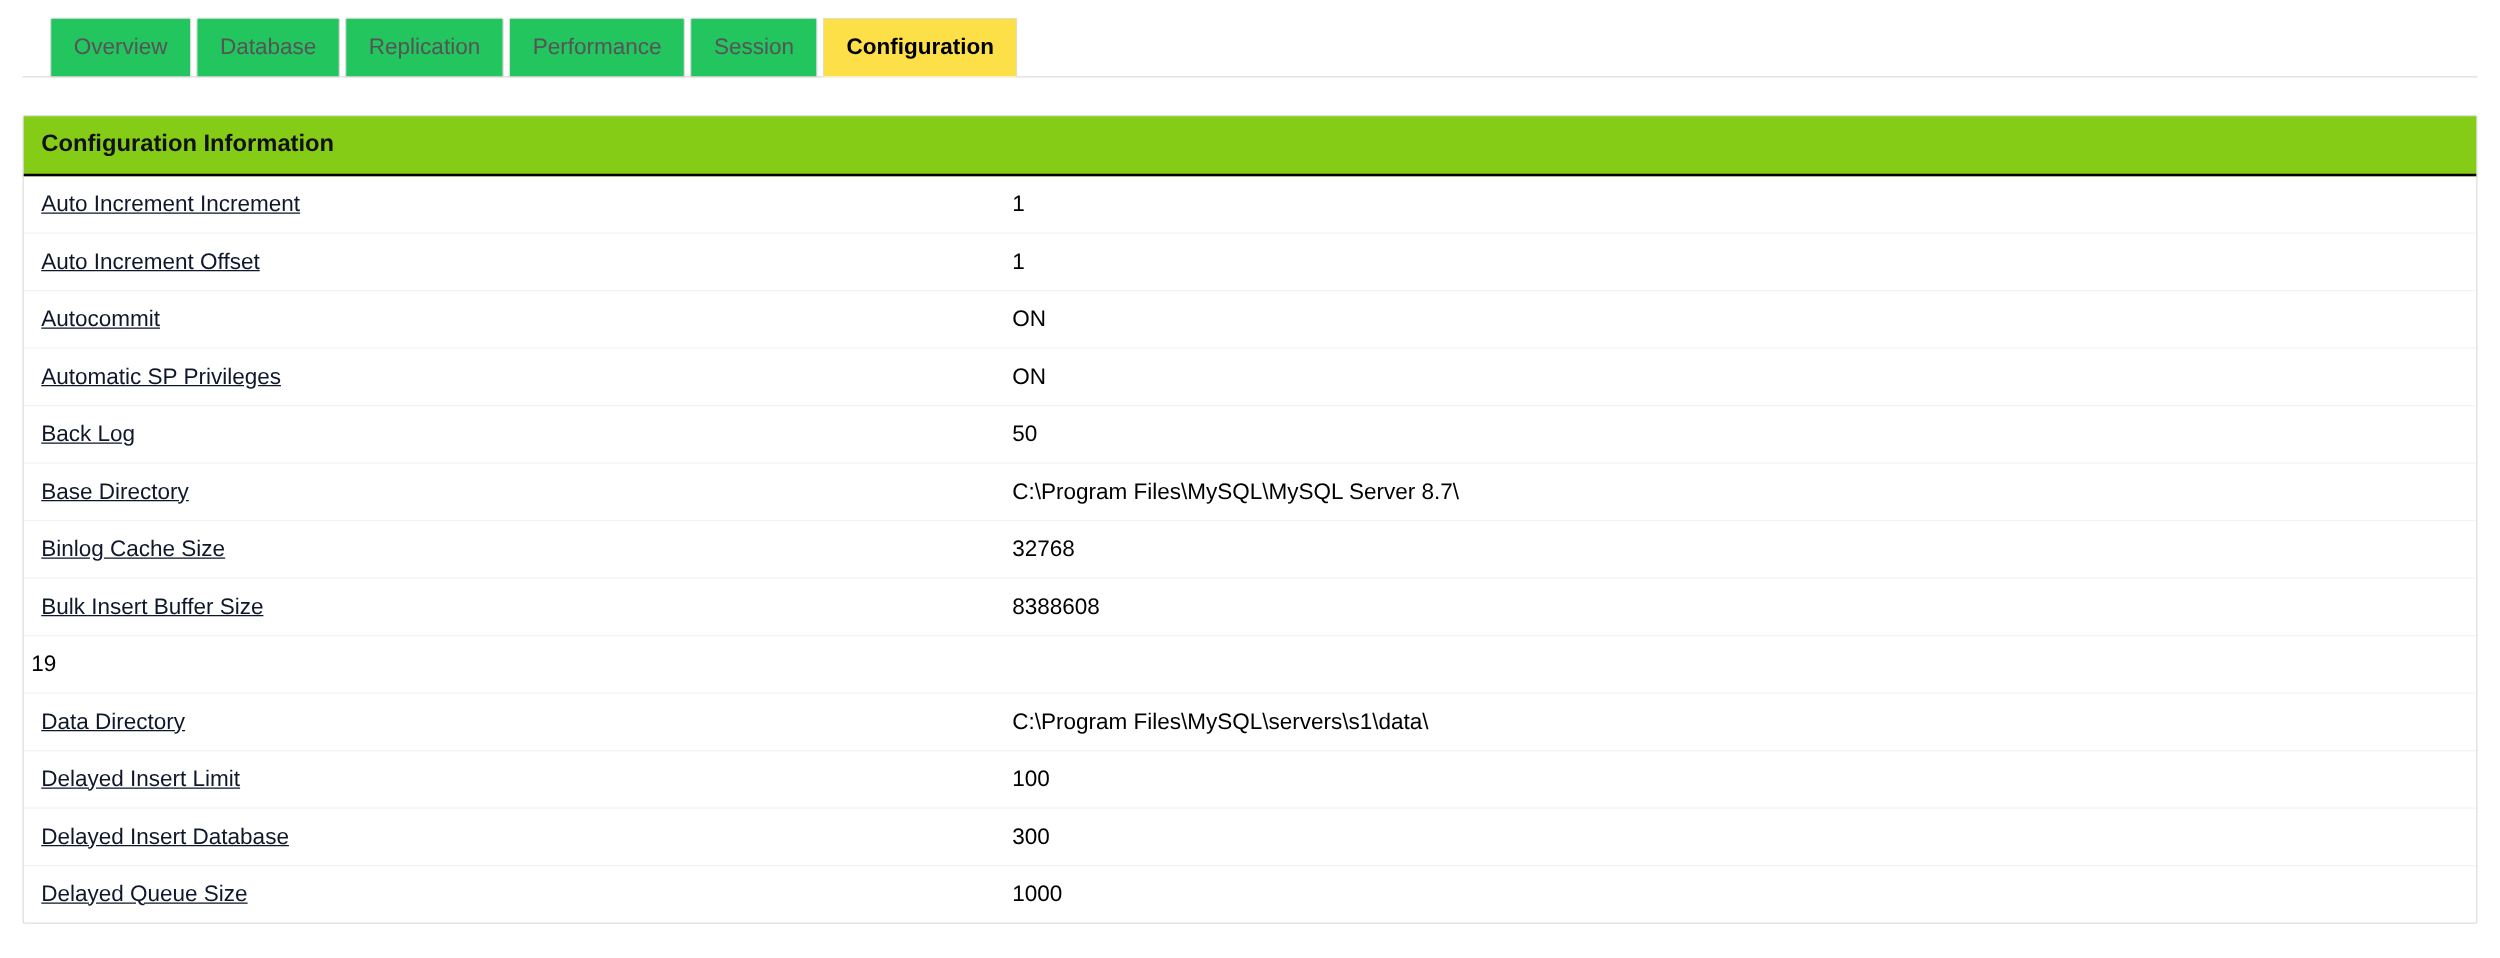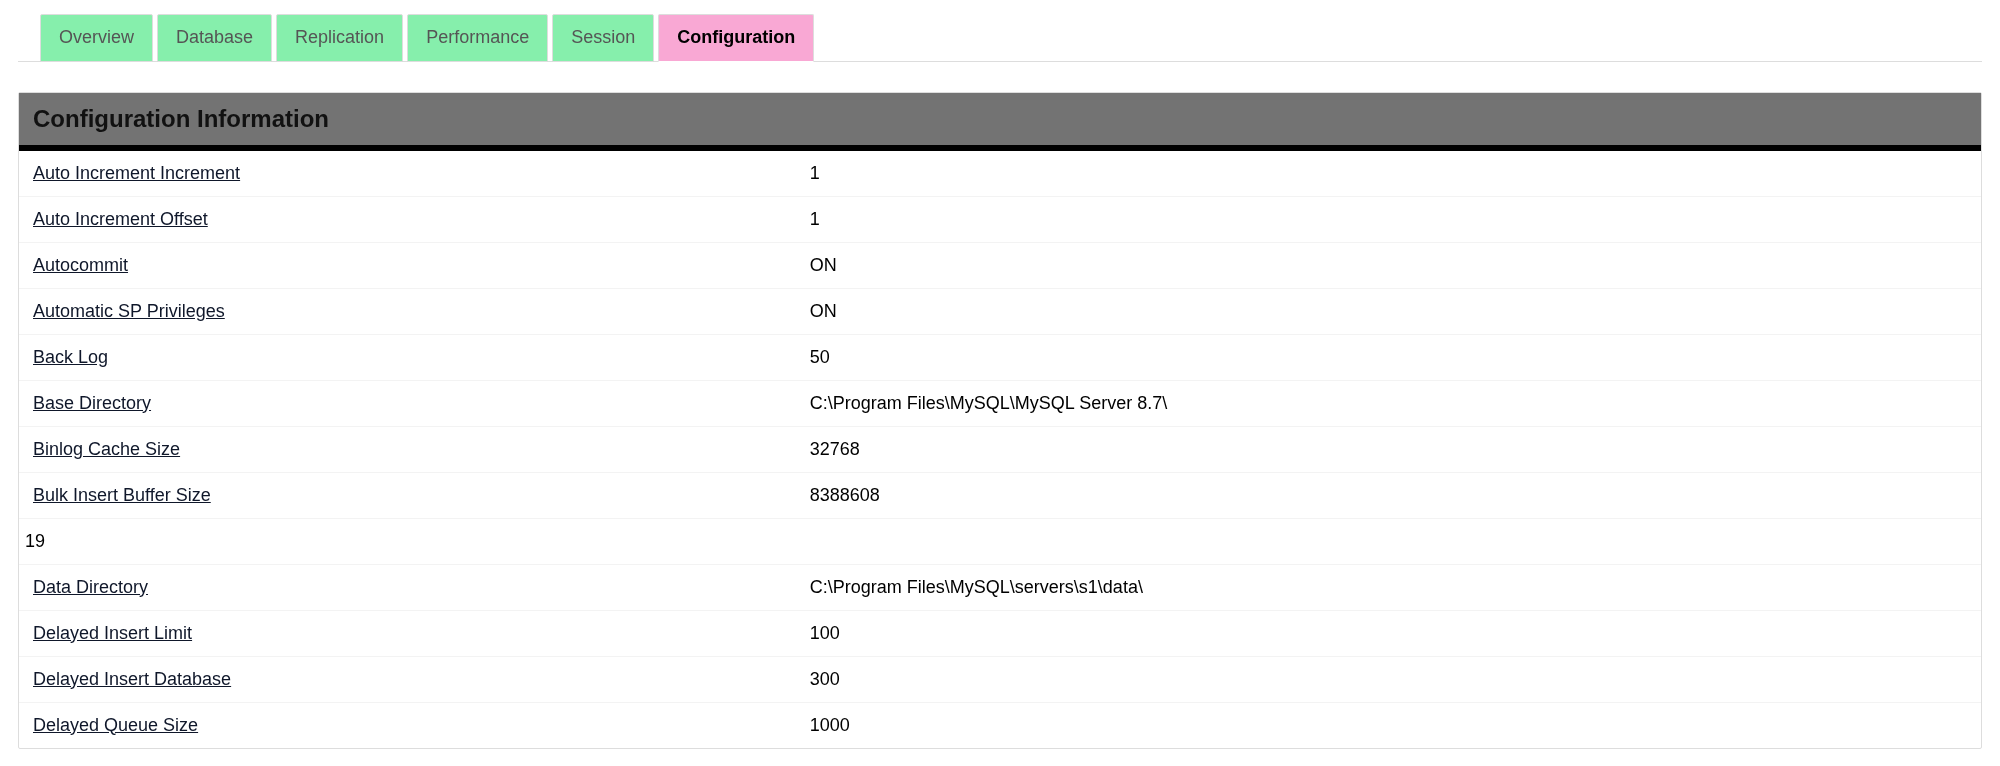--- a/index.html
+++ b/index.html
@@ -21,44 +21,44 @@
       margin-bottom: 30px;
     }
     .tabs {
       display: flex;
       gap: 4px;
       padding-left: 22px;
       margin-bottom: -1px;
     }
     .tab {
       padding: 12px 18px;
-      background: #86efac;
+      background: #22c55e;
       border: 1px solid #ddd;
       color: #555;
       cursor: pointer;
       font-size: 18px;
       line-height: 1.2;
       border-radius: 2px 2px 0 0;
     }
     .tab.active {
-      background: #f9a8d4;
+      background: #fde047;
       border-bottom-color: #fff;
       color: #000;
       font-weight: 700;
     }
     .panel {
       border: 1px solid #ddd;
       border-radius: 2px;
     }
     .panel-header {
-      background: #737373;
-      border-bottom: 6px solid #000000;
+      background: #84cc16;
+      border-bottom: 2px solid #000000;
       padding: 12px 14px;
       font-weight: 700;
-      font-size: 24px;
+      font-size: 19px;
       color: #111;
     }
     .row {
       display: flex;
       border-bottom: 1px solid #f3f3f3;
     }
     .row:last-child {
       border-bottom: none;
     }
     .cell-key {

